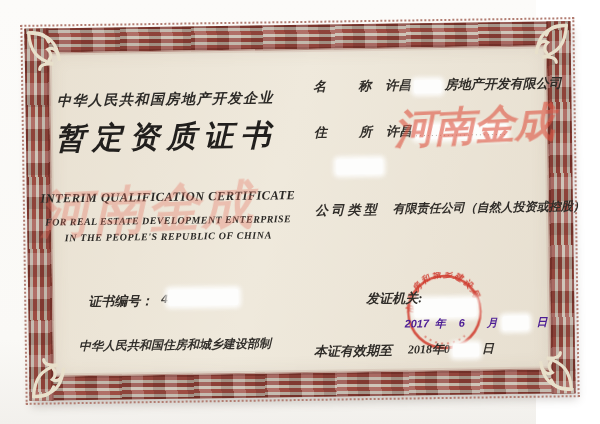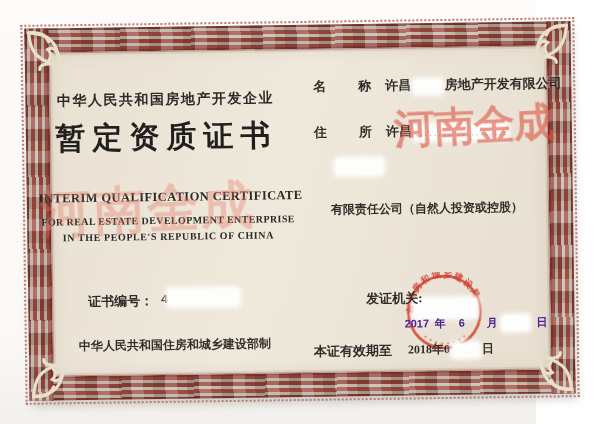--- a/index.html
+++ b/index.html
@@ -4,20 +4,21 @@
 <style>
   html,body{margin:0;padding:0;}
   body{
     width:600px;height:424px;overflow:hidden;
     background:#ffffff;
     font-family:"Liberation Serif","DejaVu Serif",serif;
   }
   .page{
     position:relative;width:536px;height:424px;
     background:linear-gradient(180deg,#fcfbf9 0%,#faf9f6 80%,#f2f0ec 100%);
+    font-style:italic;
   }
   
   .cert{
     position:absolute;left:27px;top:25px;width:546px;height:372px;
     transform:rotate(-0.8deg);
     box-shadow:2px 6px 9px rgba(110,100,95,.28);
     background:#ebe4d6;
   }
   .cert::before{ 
     content:"";position:absolute;inset:-4px;
@@ -167,20 +168,21 @@
           <span class="dots">·······················</span>
         </span>
       </span>
     </div>
 
     <div class="abs row" style="left:288px;top:135px;">
       <span class="redact-inline" style="width:46px;height:15px;margin-left:22px;"></span>
     </div>
 
     <div class="abs row" style="left:288px;top:177px;">
+      <span>公 司 类 型</span>
       <span class="val" style="font-size:12px;margin-left:16px;">有限责任公司（自然人投资或控股）</span>
     </div>
 
     <div class="abs row z6" style="left:338px;top:266px;">
       <span>发证机关:</span>
     </div>
 
     <svg class="seal-wrap" viewBox="0 0 80 80">
       <circle cx="40" cy="40" r="36" fill="none" stroke="#d0392c" stroke-width="2.6" opacity="0.85"></circle>
       <path id="sealArc" d="M 11 47 A 31 31 0 1 1 69 47" fill="none"></path>

